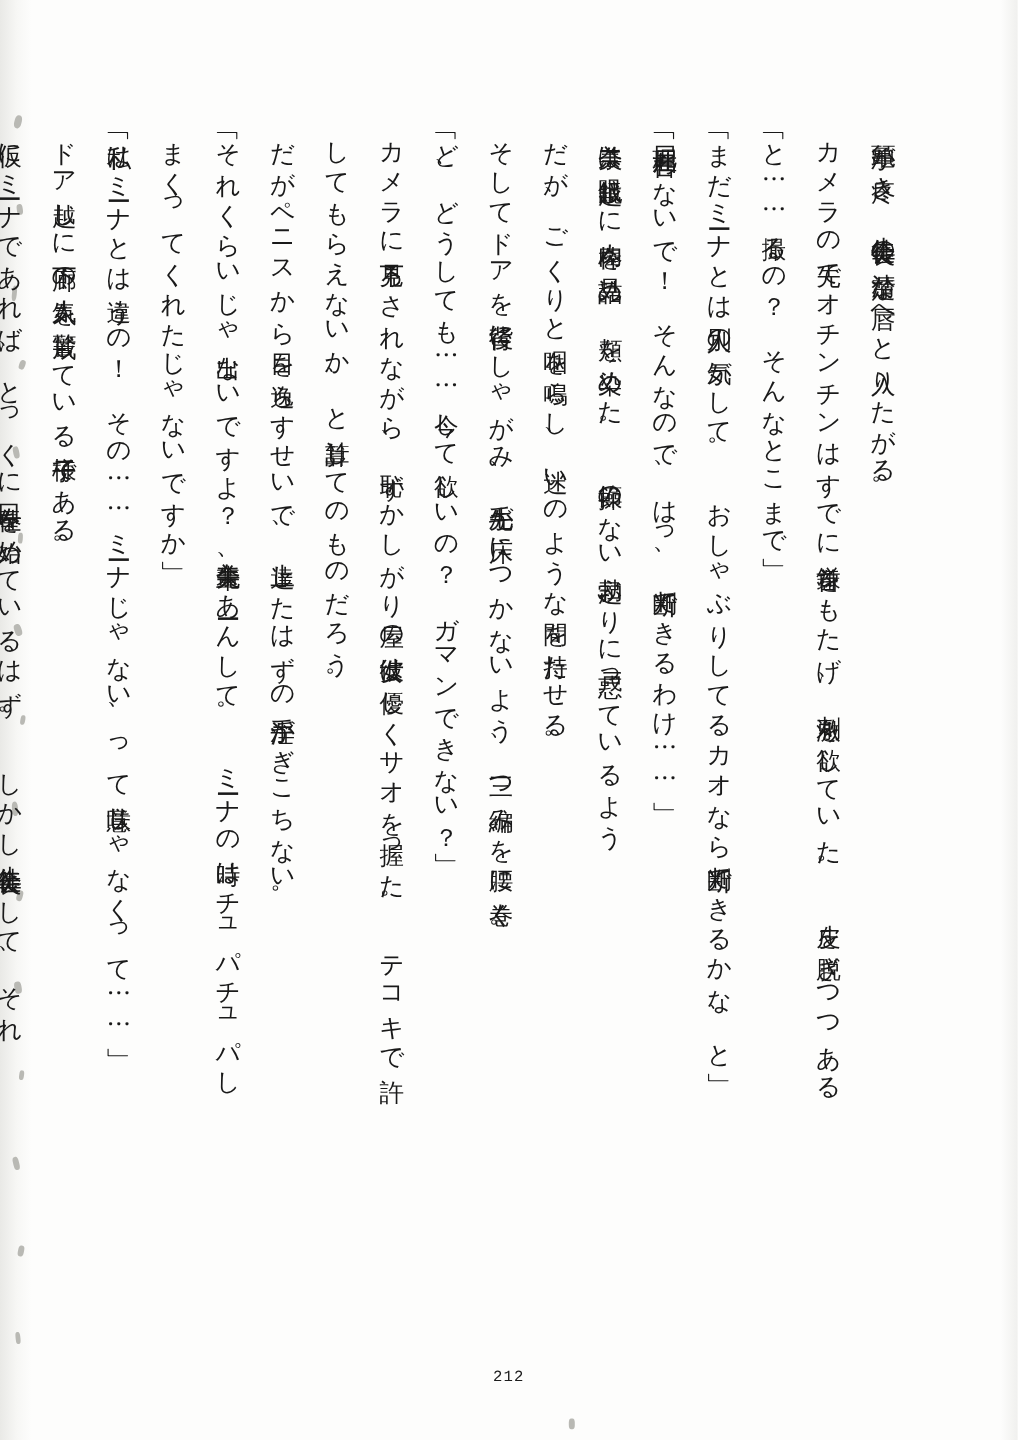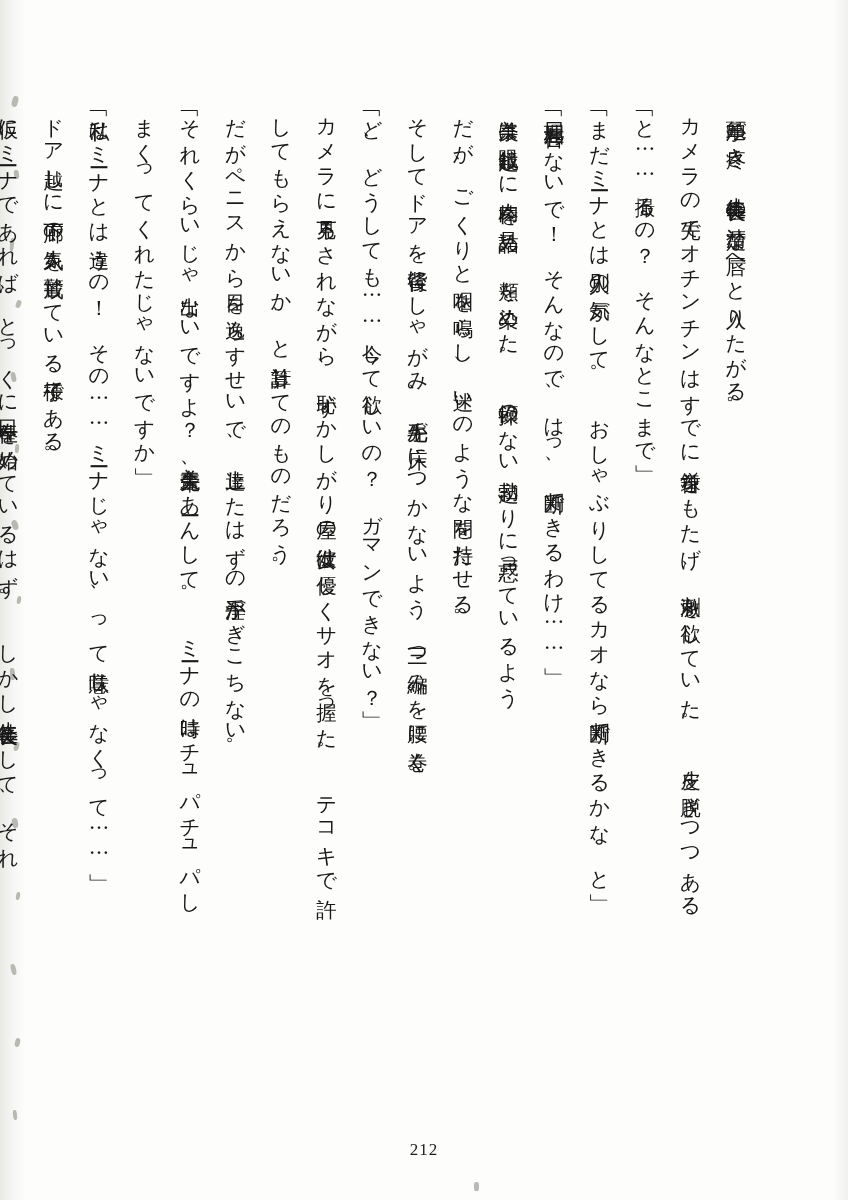--- a/index.html
+++ b/index.html
@@ -76,24 +76,24 @@
   .line {
     display: block;
     white-space: nowrap;
   }
   .page-number {
     position: absolute;
     left: 0;
     right: 0;
     top: 1140px;
     text-align: center;
-    font-size: 17px;
+    font-size: 13px;
     letter-spacing: 1px;
     color: #1d1d1d;
-    font-family: Liberation Serif, serif;
+    font-family: Liberation Mono, monospace;
   }
 </style>
 </head>
 <body>
 
 <div class="page">
 
   <div class="scan-edge-left"></div>
   <div class="scan-edge-right"></div>
 

